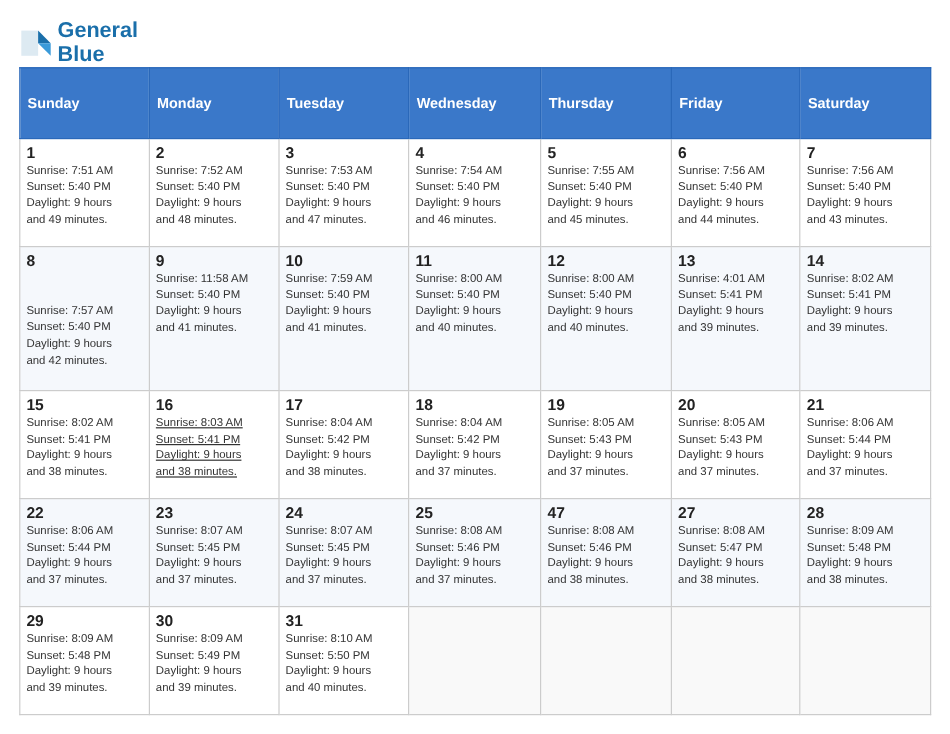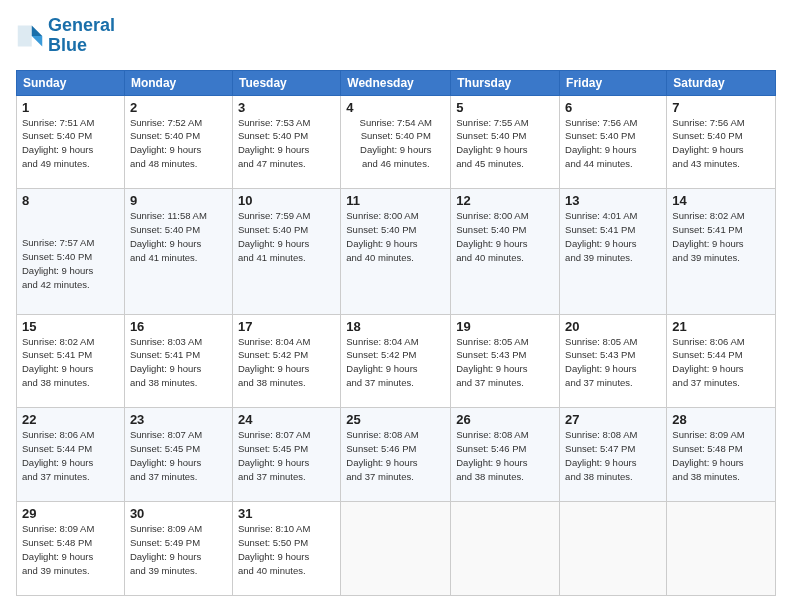--- a/index.html
+++ b/index.html
@@ -14,21 +14,21 @@
       width: 792px;
       height: 612px;
       padding: 16px;
       display: flex;
       flex-direction: column;
     }
     .header {
       display: flex;
       justify-content: space-between;
       align-items: flex-start;
-      margin-bottom: 14px;
+      margin-bottom: 0;
     }
     .logo {
       display: flex;
       align-items: center;
       gap: 4px;
     }
     .logo-text {
       font-size: 18px;
       font-weight: bold;
       color: #333;
@@ -56,21 +56,21 @@
     .calendar-table {
       width: 100%;
       border-collapse: collapse;
       flex: 1;
     }
     .calendar-table th {
       background-color: #3a78c9;
       color: white;
       font-size: 12px;
       font-weight: bold;
-      padding: 5px 6px;
+      padding: 22px 6px;
       text-align: left;
       border: 1px solid #2a68b9;
     }
     .calendar-table td {
       border: 1px solid #ccc;
       vertical-align: top;
       padding: 4px 5px;
       font-size: 9.5px;
       color: #333;
       width: 113px;
@@ -143,21 +143,21 @@
           </td>
           <td>
             <span class="day-number">3</span>
             <div class="day-info" style="white-space: pre-line;">Sunrise: 7:53 AM
 Sunset: 5:40 PM
 Daylight: 9 hours
 and 47 minutes.</div>
           </td>
           <td>
             <span class="day-number">4</span>
-            <div class="day-info" style="white-space: pre-line; text-align: center;">Sunrise: 7:54 AM
+            <div class="day-info" style="white-space: pre-line;">Sunrise: 7:54 AM
 Sunset: 5:40 PM
 Daylight: 9 hours
 and 46 minutes.</div>
           </td>
           <td>
             <span class="day-number">5</span>
             <div class="day-info" style="white-space: pre-line;">Sunrise: 7:55 AM
 Sunset: 5:40 PM
 Daylight: 9 hours
 and 45 minutes.</div>
@@ -231,21 +231,21 @@
         <tr>
           <td>
             <span class="day-number">15</span>
             <div class="day-info" style="white-space: pre-line;">Sunrise: 8:02 AM
 Sunset: 5:41 PM
 Daylight: 9 hours
 and 38 minutes.</div>
           </td>
           <td>
             <span class="day-number">16</span>
-            <div class="day-info" style="white-space: pre-line;">Sunrise: 8:03 AM
+            <div class="day-info" style="white-space: pre-line; text-decoration: underline;">Sunrise: 8:03 AM
 Sunset: 5:41 PM
 Daylight: 9 hours
 and 38 minutes.</div>
           </td>
           <td>
             <span class="day-number">17</span>
             <div class="day-info" style="white-space: pre-line;">Sunrise: 8:04 AM
 Sunset: 5:42 PM
 Daylight: 9 hours
 and 38 minutes.</div>
@@ -302,21 +302,21 @@
 and 37 minutes.</div>
           </td>
           <td>
             <span class="day-number">25</span>
             <div class="day-info" style="white-space: pre-line;">Sunrise: 8:08 AM
 Sunset: 5:46 PM
 Daylight: 9 hours
 and 37 minutes.</div>
           </td>
           <td>
-            <span class="day-number">26</span>
+            <span class="day-number">47</span>
             <div class="day-info" style="white-space: pre-line;">Sunrise: 8:08 AM
 Sunset: 5:46 PM
 Daylight: 9 hours
 and 38 minutes.</div>
           </td>
           <td>
             <span class="day-number">27</span>
             <div class="day-info" style="white-space: pre-line;">Sunrise: 8:08 AM
 Sunset: 5:47 PM
 Daylight: 9 hours

